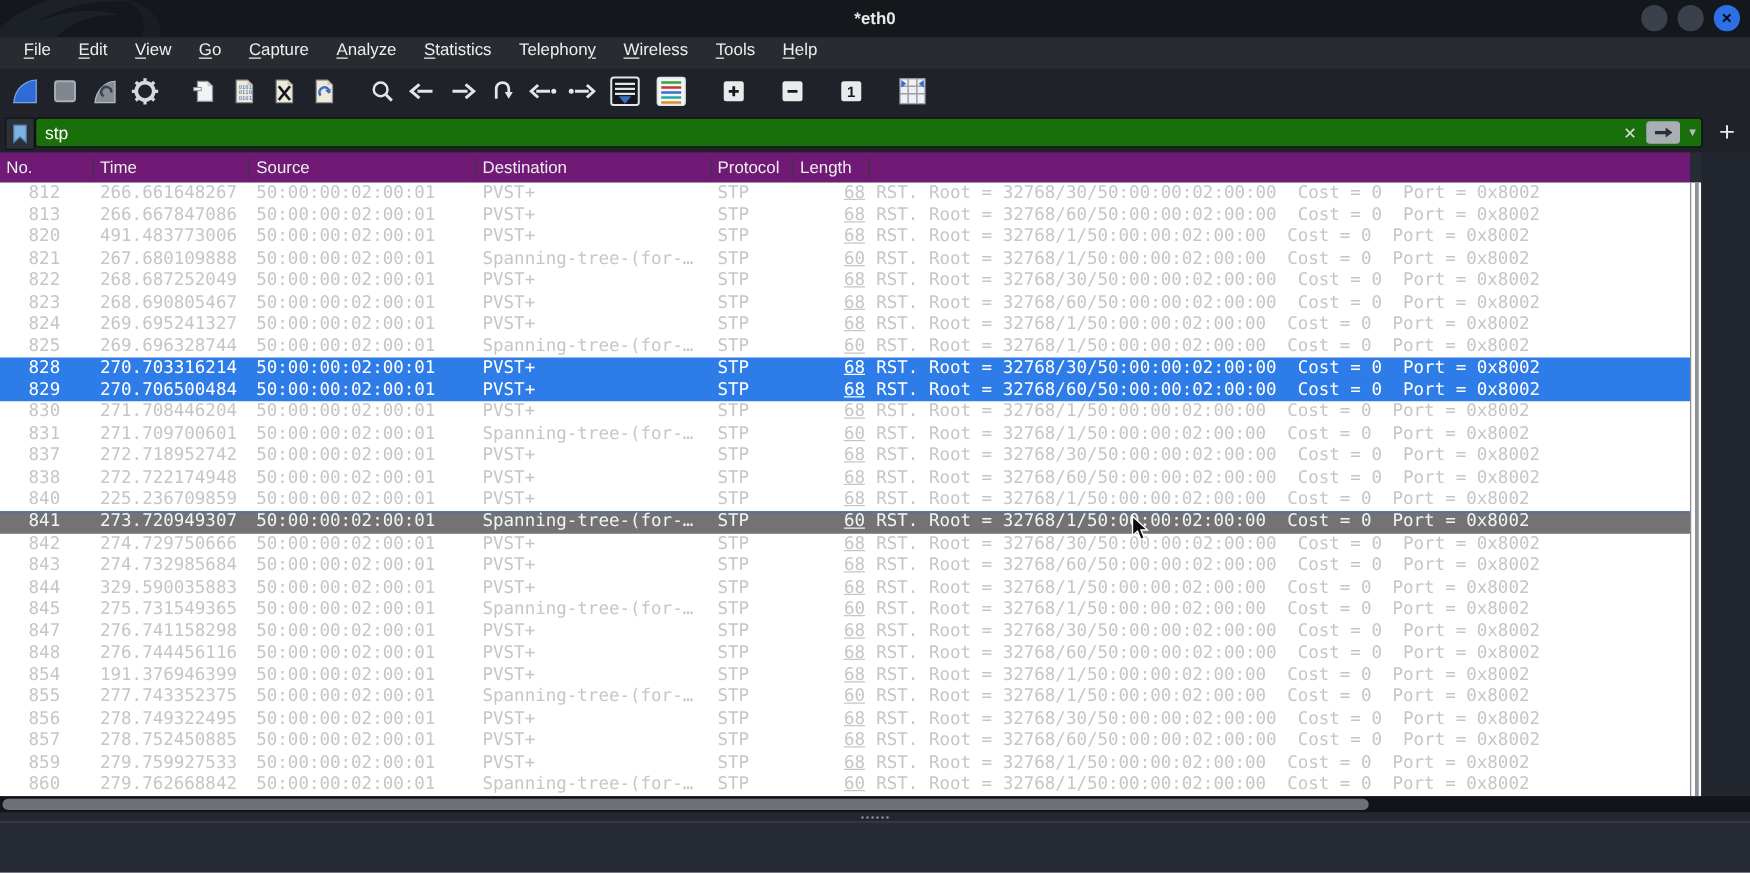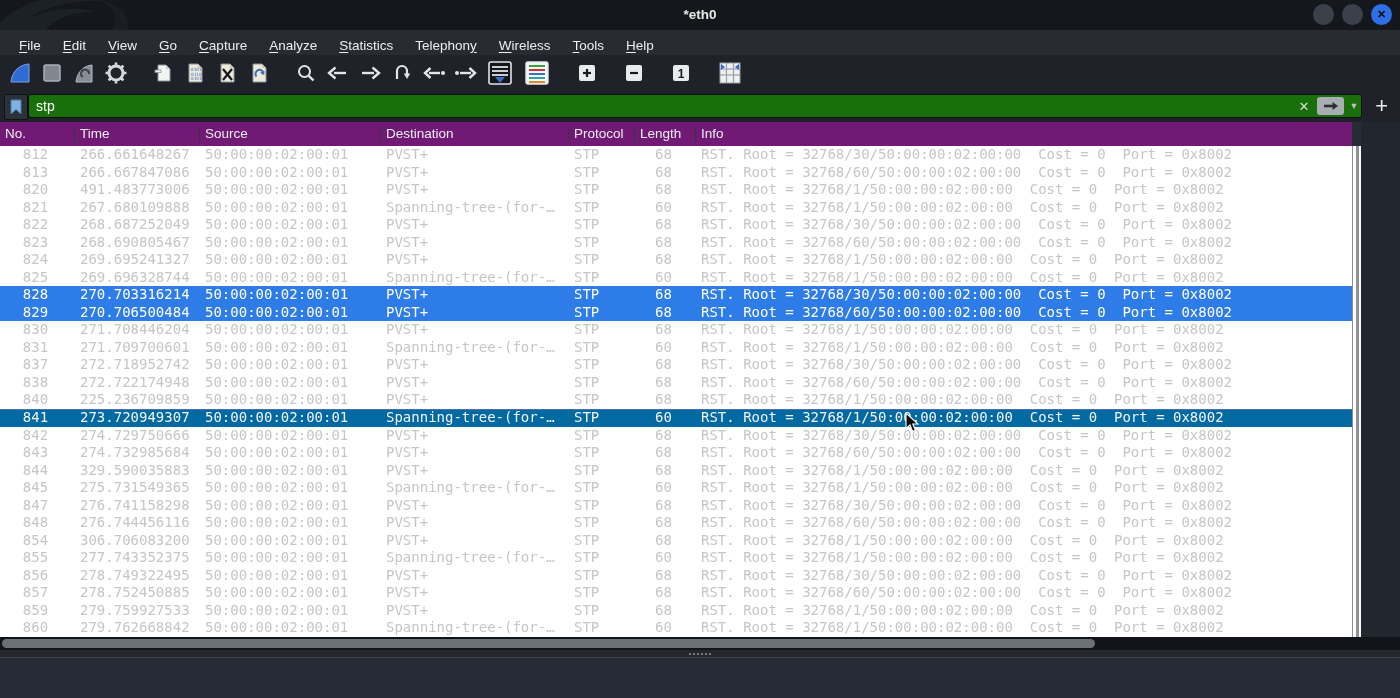--- a/index.html
+++ b/index.html
@@ -12,21 +12,21 @@
   .titlebar{position:absolute;left:0;top:0;width:1400px;height:30px;background:#14171b;}
   .dragon{position:absolute;left:0;top:0;height:30px;width:160px;overflow:hidden;}
   .win-title{position:absolute;left:0;top:0;width:100%;height:14px;line-height:30px;
     text-align:center;color:#e9e9e9;font-weight:bold;font-size:13.5px;}
   .win-btns{position:absolute;right:8px;top:4px;display:flex;gap:8px;}
   .wbtn{width:21px;height:21px;border-radius:50%;background:#3a414b;display:flex;
     align-items:center;justify-content:center;font-size:11px;color:#0c0e11;font-weight:bold;}
   .wbtn.close{background:#2e6fe8;}
   
   .menubar{position:absolute;left:0;top:30px;width:1400px;height:25px;background:#282c31;
-    display:flex;align-items:flex-end;padding-left:8px;box-sizing:border-box;}
+    display:flex;align-items:flex-start;padding-left:8px;box-sizing:border-box;}
   .menu-item{color:#eceef0;font-size:13.5px;padding:2px 11px;cursor:default;}
   .menu-item .mn{text-decoration:underline;text-underline-offset:2px;}
   
   .toolbar{position:absolute;left:0;top:55px;width:1400px;height:35px;background:#1f2329;
     display:flex;align-items:center;padding-left:5px;box-sizing:border-box;gap:3px;}
   .tbtn{width:29px;height:29px;display:flex;align-items:center;justify-content:center;border-radius:3px;}
   .tgap{width:12px;}
   
   .filterbar{position:absolute;left:0;top:90px;width:1400px;height:32px;background:#1f2329;}
   .bookmark-btn{position:absolute;left:4px;top:4px;width:22px;height:24px;background:#2c3138;
@@ -46,23 +46,23 @@
     color:#eceef0;font-size:13.5px;align-items:center;}
   .hcell{padding-left:5px;border-right:1px solid #33383f;height:16px;line-height:16px;align-self:center;
     white-space:nowrap;overflow:hidden;}
   .hcell.first{padding-left:5px;}
   .rows{position:absolute;left:0;top:146px;width:1352px;height:491px;background:#ffffff;
     font-family:"DejaVu Sans Mono","Liberation Mono",monospace;font-size:14px;color:#c6c6c6;overflow:hidden;}
   .prow{height:17.535px;align-items:center;}
   .pcell{white-space:pre;overflow:hidden;line-height:17.5px;}
   .c-no{text-align:center;padding-right:4px;}
   .c-time,.c-src,.c-dst,.c-proto,.c-info{padding-left:5px;}
-  .c-len{text-align:center;padding-right:4px;}
+  .c-len{text-align:right;padding-right:4px;text-decoration:underline;}
   .prow.sel{background:#2e7ce8;color:#ffffff;}
-  .prow.cur{background:#0369a1;color:#f3f4f6;box-shadow:inset 0 1px 0 #4b6fae;}
+  .prow.cur{background:#737373;color:#f3f4f6;box-shadow:inset 0 1px 0 #4b6fae;}
   
   .vscroll{position:absolute;left:1352px;top:146px;width:9px;height:491px;background:#fdfdfd;
     border-left:1px solid #8e8e8e;box-sizing:border-box;}
   .vthumb{position:absolute;left:3px;top:0;width:3px;height:100%;background:#8f9398;}
   .rightband{position:absolute;left:1361px;top:122px;width:39px;height:515px;background:#22262e;}
   .hscroll{position:absolute;left:0;top:637px;width:1400px;height:13px;background:#111419;}
   .hthumb{position:absolute;left:2px;top:2px;width:1093px;height:9px;border-radius:4.5px;background:#6c7177;}
   .splitter{position:absolute;left:0;top:650px;width:1400px;height:7px;background:#24282e;
     display:flex;align-items:center;justify-content:center;gap:2px;}
   .splitter i{width:2px;height:2px;background:#8a8f96;border-radius:1px;display:block;}
@@ -291,21 +291,20 @@
   <span class="filter-add">+</span>
 </div>
 
 <div class="colheader pgrid">
   <div class="hcell first">No.</div>
   <div class="hcell">Time</div>
   <div class="hcell">Source</div>
   <div class="hcell">Destination</div>
   <div class="hcell">Protocol</div>
   <div class="hcell">Length</div>
-  <div class="hcell" style="border-right:none">Info</div>
 </div>
 
 <div class="rows">
     <div class="prow pgrid">
       <div class="pcell c-no">812</div>
       <div class="pcell c-time">266.661648267</div>
       <div class="pcell c-src">50:00:00:02:00:01</div>
       <div class="pcell c-dst">PVST+</div>
       <div class="pcell c-proto">STP</div>
       <div class="pcell c-len">68</div>
@@ -495,21 +494,21 @@
       <div class="pcell c-no">848</div>
       <div class="pcell c-time">276.744456116</div>
       <div class="pcell c-src">50:00:00:02:00:01</div>
       <div class="pcell c-dst">PVST+</div>
       <div class="pcell c-proto">STP</div>
       <div class="pcell c-len">68</div>
       <div class="pcell c-info">RST. Root = 32768/60/50:00:00:02:00:00  Cost = 0  Port = 0x8002</div>
     </div>
     <div class="prow pgrid">
       <div class="pcell c-no">854</div>
-      <div class="pcell c-time">306.706083200</div>
+      <div class="pcell c-time">191.376946399</div>
       <div class="pcell c-src">50:00:00:02:00:01</div>
       <div class="pcell c-dst">PVST+</div>
       <div class="pcell c-proto">STP</div>
       <div class="pcell c-len">68</div>
       <div class="pcell c-info">RST. Root = 32768/1/50:00:00:02:00:00  Cost = 0  Port = 0x8002</div>
     </div>
     <div class="prow pgrid">
       <div class="pcell c-no">855</div>
       <div class="pcell c-time">277.743352375</div>
       <div class="pcell c-src">50:00:00:02:00:01</div>

